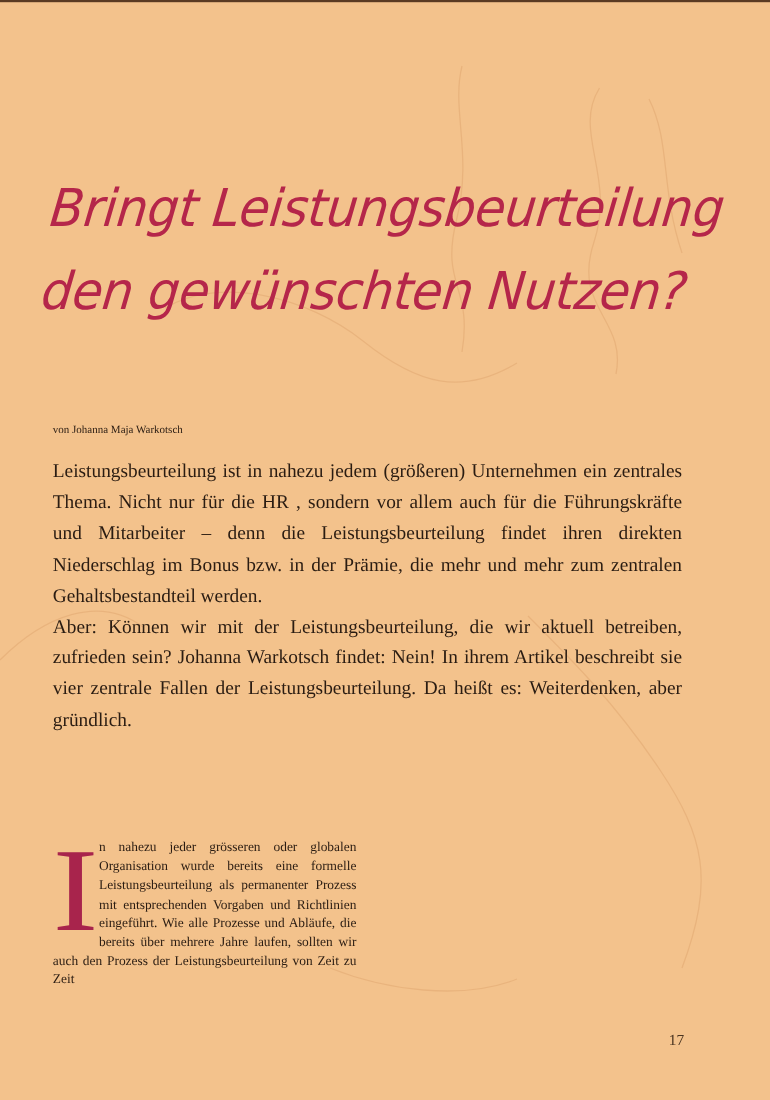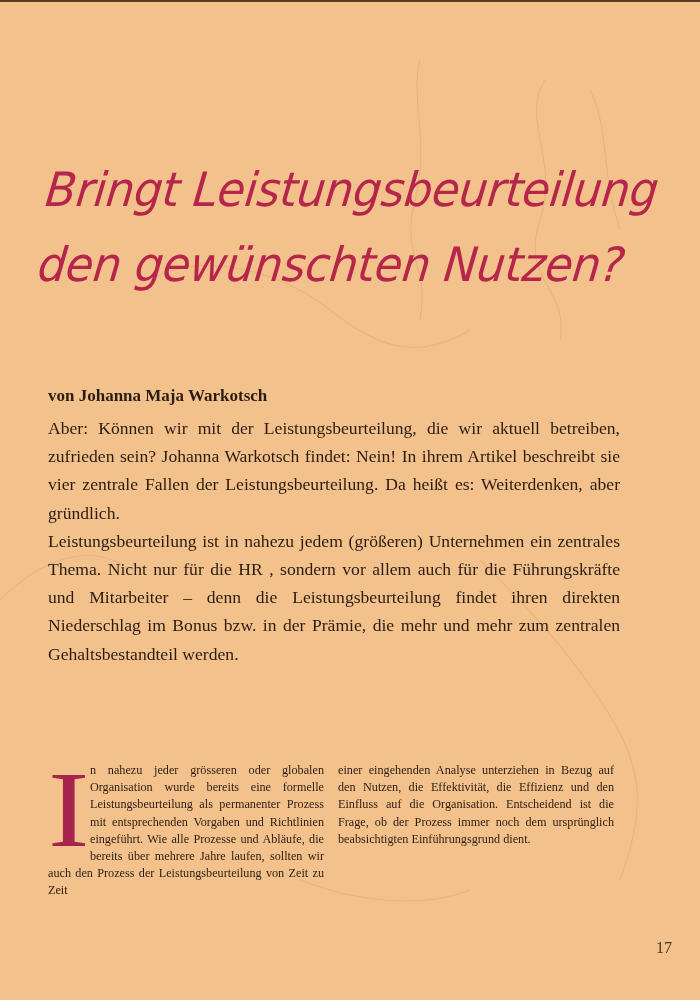--- a/index.html
+++ b/index.html
@@ -27,23 +27,22 @@
       font-size: 45px;
       line-height: 72px;
       letter-spacing: -0.5px;
       transform: skewX(-6deg) scaleY(1.05);
       transform-origin: left top;
       margin: 0;
     }
     .title span { display: block; white-space: nowrap; }
     .byline {
       position: absolute; left: 48px; top: 386px;
-      font-size: 17px; color: #2a1c12;
+      font-size: 10px; color: #2a1c12;
       margin: 0;
-      font-weight: bold;
     }
     .lead {
       position: absolute; left: 48px; top: 414px; width: 572px;
       font-size: 17.6px; line-height: 28.2px;
       text-align: justify; margin: 0;
       color: #2a1c12;
     }
     .lead p { margin: 0; text-align: justify; }
     .cols {
       position: absolute; left: 48px; top: 762px; width: 566px;
@@ -62,22 +61,22 @@
       font-family: "Liberation Serif", serif;
       font-size: 108px;
       line-height: 80px;
       height: 84px;
       margin: 2px 6px 0 0;
       padding-top: 6px;
       transform: scaleX(1.15);
       transform-origin: left;
     }
     .page-number {
-      position: absolute; left: 656px; top: 939px;
-      font-size: 16px; color: #4a3420;
+      position: absolute; left: 608px; top: 939px;
+      font-size: 14px; color: #4a3420;
     }
   </style>
 </head>
 <body>
 
 <div class="top-edge"></div>
 
 <svg class="bg-sketch" viewBox="0 0 700 1000">
   <g fill="none" stroke="#d79a63" stroke-width="1.2">
     <path d="M420 60 C 410 100, 430 140, 415 200 S 430 260, 420 320"></path>
@@ -91,26 +90,25 @@
 </svg>
 
 <h1 class="title">
   <span>Bringt Leistungsbeurteilung</span>
   <span>den gewünschten Nutzen?</span>
 </h1>
 
 <p class="byline">von Johanna Maja Warkotsch</p>
 
 <div class="lead">
+  <p>Leistungsbeurteilung ist in nahezu jedem (größeren) Unternehmen ein zentrales Thema. Nicht nur für die HR , sondern vor allem auch für die Führungskräfte und Mitarbeiter – denn die Leistungsbeurteilung findet ihren direkten Niederschlag im Bonus bzw. in der Prämie, die mehr und mehr zum zentralen Gehaltsbestandteil werden.</p>
   <p>Aber: Können wir mit der Leistungsbeurteilung, die wir aktuell betreiben, zufrieden sein? Johanna Warkotsch findet: Nein! In ihrem Artikel beschreibt sie vier zentrale Fallen der Leistungsbeurteilung. Da heißt es: Weiterdenken, aber gründlich.</p>
-  <p>Leistungsbeurteilung ist in nahezu jedem (größeren) Unternehmen ein zentrales Thema. Nicht nur für die HR , sondern vor allem auch für die Führungskräfte und Mitarbeiter – denn die Leistungsbeurteilung findet ihren direkten Niederschlag im Bonus bzw. in der Prämie, die mehr und mehr zum zentralen Gehaltsbestandteil werden.</p>
 </div>
 
 <div class="cols">
   <div class="col">
     <p><span class="dropcap">I</span><span>n nahezu jeder grösseren oder globalen Organisation wurde bereits eine formelle Leistungsbeurteilung als permanenter Prozess mit entsprechenden Vorgaben und Richtlinien eingeführt. Wie alle Prozesse und Abläufe, die bereits über mehrere Jahre laufen, sollten wir auch den Prozess der Leistungsbeurteilung von Zeit zu Zeit</span></p>
   </div>
   <div class="col">
-    <p>einer eingehenden Analyse unterziehen in Bezug auf den Nutzen, die Effektivität, die Effizienz und den Einfluss auf die Organisation. Entscheidend ist die Frage, ob der Prozess immer noch dem ursprünglich beabsichtigten Einführungsgrund dient.</p>
   </div>
 </div>
 
 <div class="page-number">17</div>
 
 </body></html>

